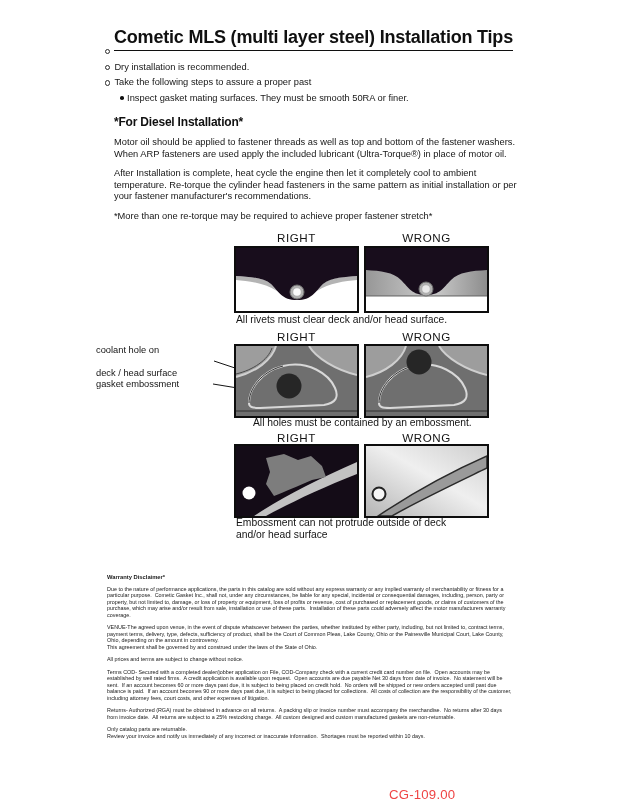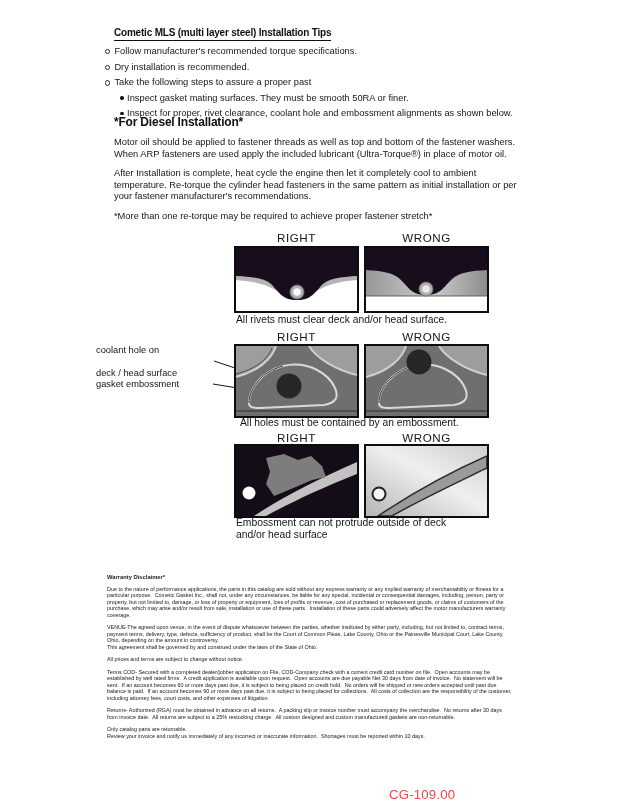--- a/index.html
+++ b/index.html
@@ -4,21 +4,21 @@
 <style>
   html,body{margin:0;padding:0;}
   body{
     width:618px;height:800px;background:#ffffff;position:relative;overflow:hidden;
     font-family:"Liberation Sans", sans-serif;color:#1a1a1a;
     -webkit-text-size-adjust:none;
   }
   .abs{position:absolute;}
   
   .title{
-    left:114px;top:27px;font-size:10px;font-weight:bold;color:#101010;
+    left:114px;top:27px;font-size:18px;font-weight:bold;color:#101010;
     letter-spacing:-0.2px;border-bottom:1.6px solid #101010;padding-bottom:2px;
     white-space:nowrap;
   }
   .bullets{left:105px;top:44px;width:478px;font-size:9.3px;color:#161616;}
   .brow{display:flex;height:15.6px;line-height:15.6px;align-items:flex-start;}
   .brow.sub{padding-left:15px;}
   .bm{flex:none;width:3.4px;height:3.4px;border:1px solid #2c2c2c;border-radius:50%;margin:5px 4px 0 0;}
   .bs{flex:none;width:3.6px;height:3.6px;background:#111;border-radius:50%;margin:5.5px 3.5px 0 0;}
   .diesel{left:114px;top:117px;width:412px;font-size:9.3px;line-height:11.8px;color:#161616;}
   .diesel .h{font-size:12px;font-weight:bold;color:#101010;letter-spacing:-0.2px;margin:0 0 8px 0;}
@@ -37,37 +37,32 @@
   .pagecode{left:389px;top:787px;font-size:13.2px;letter-spacing:0.2px;color:#ef4444;}
 </style>
 </head>
 <body>
 
 <div class="abs title">Cometic MLS (multi layer steel) Installation Tips</div>
 
 <div class="abs bullets">
   <div class="brow">
     <span class="bm"></span>
-    <span>Follow manufacturer's recommended torque specifications.</span>
   </div>
   <div class="brow">
     <span class="bm"></span>
     <span>Dry installation is recommended.</span>
   </div>
   <div class="brow">
     <span class="bm"></span>
     <span>Take the following steps to assure a proper past</span>
   </div>
   <div class="brow sub">
     <span class="bs"></span>
     <span>Inspect gasket mating surfaces.  They must be smooth 50RA or finer.</span>
-  </div>
-  <div class="brow sub">
-    <span class="bs"></span>
-    <span>Inspect for proper, rivet clearance, coolant hole and embossment alignments as shown below.</span>
   </div>
 </div>
 
 <div class="abs diesel">
   <div class="h">*For Diesel Installation*</div>
   <p>Motor oil should be applied to fastener threads as well as top and bottom of the fastener washers. When ARP fasteners are used apply the included lubricant (Ultra-Torque®) in place of motor oil.</p>
   <p>After Installation is complete, heat cycle the engine then let it completely cool to ambient temperature. Re-torque the cylinder head fasteners in the same pattern as initial installation or per your fastener manufacturer's recommendations.</p>
   <p>*More than one re-torque may be required to achieve proper fastener stretch*</p>
 </div>
 
@@ -135,21 +130,21 @@
     <path d="M0,0 H40 C36,14 20,26 0,31 Z" fill="#9d9d9d"></path>
     <path d="M40,0 C36,14 20,26 0,31" stroke="#cfcfcf" stroke-width="2" fill="none"></path>
     <path d="M121,0 H73 C80,12 100,24 121,29 Z" fill="#9d9d9d"></path>
     <path d="M73,0 C80,12 100,24 121,29" stroke="#cfcfcf" stroke-width="2" fill="none"></path>
     <path d="M13,57 C13,44 24,26 47,20 C72,14 93,28 99,42 C103,51 100,57 88,59 L24,62 C16,62 13,61 13,57 Z" fill="none" stroke="#d8d8d8" stroke-width="2"></path>
     <path d="M13,57 C13,44 24,26 47,20" fill="none" stroke="#3a3a3a" stroke-width="1"></path>
     <circle cx="53" cy="16" r="12.5" fill="#262626"></circle>
     <rect x="0" y="64" width="121" height="2" fill="#4e4e4e"></rect>
   </svg>
 </div>
-<div class="abs dcap" style="left:240px;top:417px;">All holes must be contained by an embossment.</div>
+<div class="abs dcap" style="left:253px;top:417px;">All holes must be contained by an embossment.</div>
 
 <div class="abs dlabel" style="left:234px;top:431px;">RIGHT</div>
 <div class="abs dlabel" style="left:364px;top:431px;">WRONG</div>
 
 <div class="abs dbox" style="left:234px;top:444px;">
   <svg width="121" height="70" viewBox="0 0 121 70">
     <rect width="121" height="70" fill="#140c17"></rect>
     <path d="M18,70 C45,52 80,34 121,16 L121,28 C85,42 52,58 30,70 Z" fill="#c2c2c2"></path>
     <path d="M30,12 L48,8 L62,14 L75,10 L86,20 L90,31 L76,34 C62,40 48,46 38,50 L30,38 L34,26 Z" fill="#7d7d7d"></path>
     <circle cx="13" cy="47" r="6.5" fill="#ffffff"></circle>

